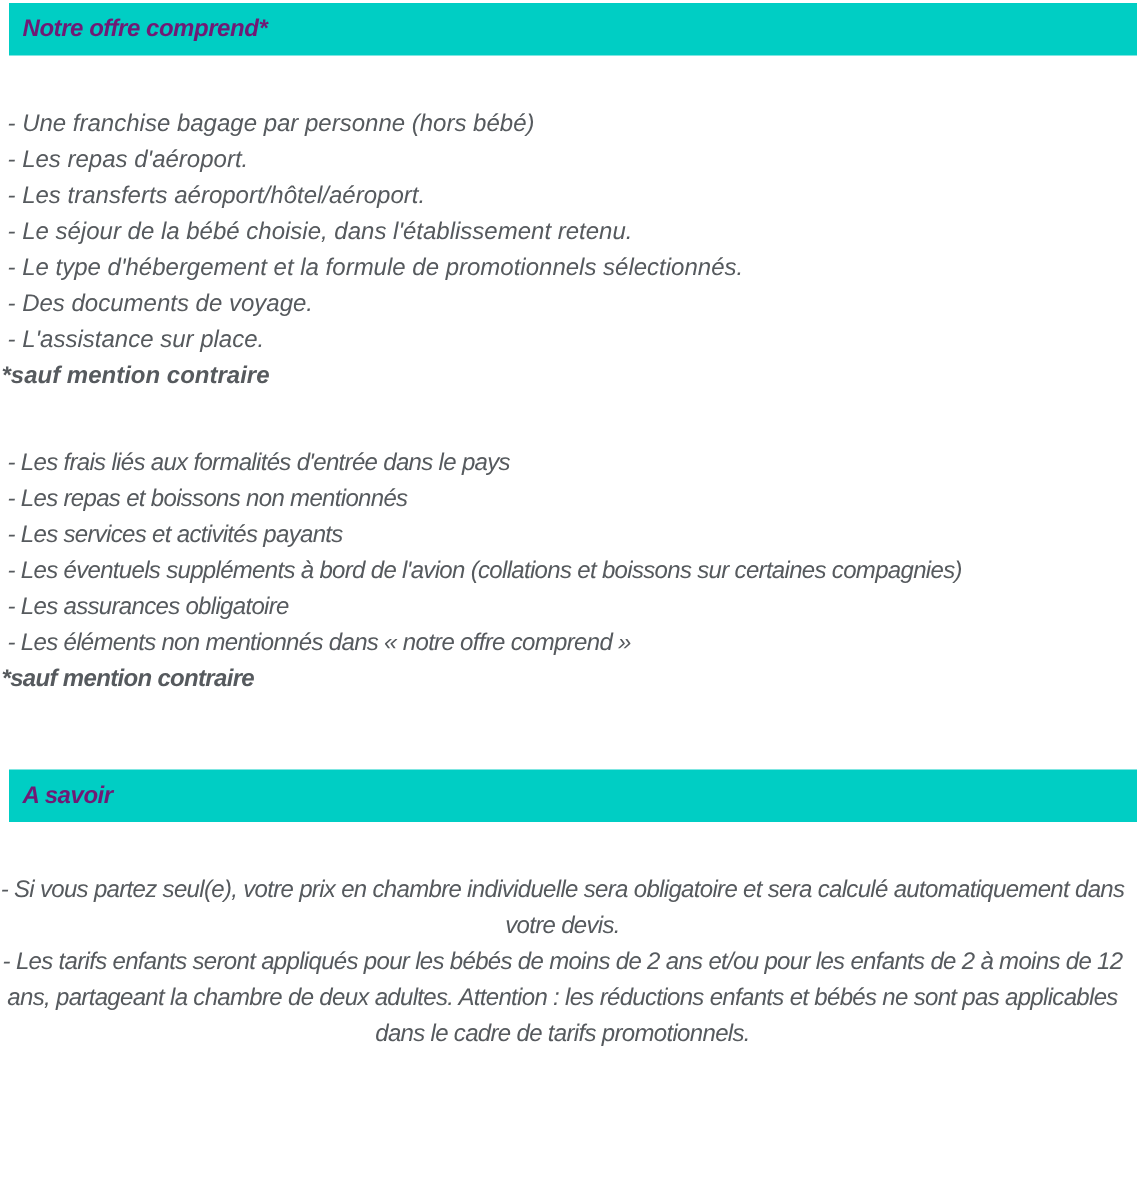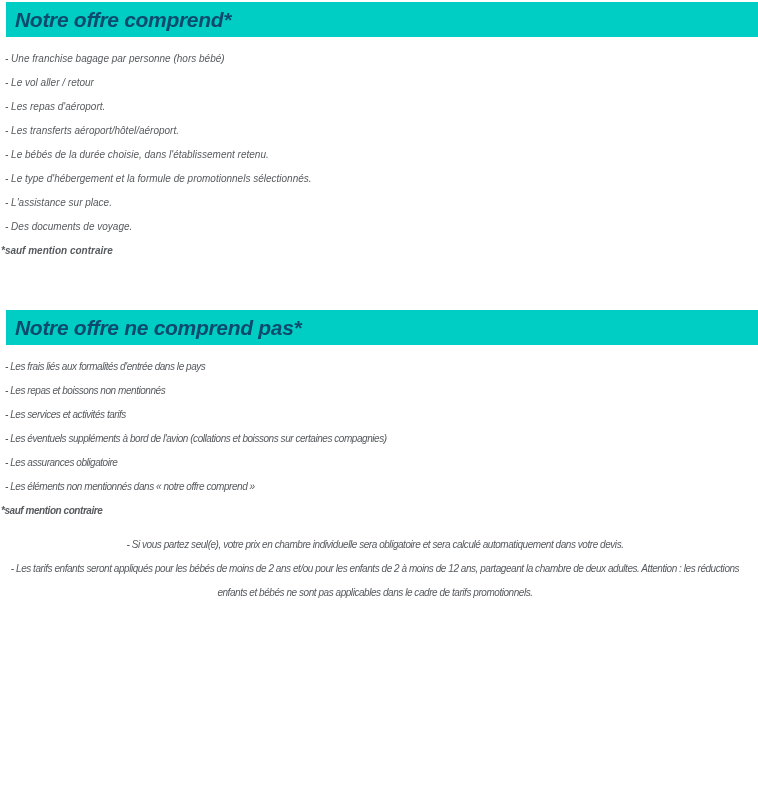--- a/index.html
+++ b/index.html
@@ -19,31 +19,31 @@
   .page {
     padding-top: 2px;
   }
   .section-bar {
     background: #00cec4;
     height: 35px;
     margin: 0 0 0 6px;
     padding: 0 0 0 9px;
     display: flex;
     align-items: center;
-    color: #0c4a6e;
-    font-size: 21px;
+    color: #701a75;
+    font-size: 16px;
     line-height: 1;
     font-weight: bold;
     font-style: italic;
     letter-spacing: -0.3px;
   }
   .section-body {
     margin: 0;
-    padding: 10px 8px 0 0;
-    font-size: 10px;
+    padding: 34px 8px 0 0;
+    font-size: 16px;
     line-height: 24px;
   }
   .list-item {
     margin: 0;
     padding: 0 0 0 5px;
   }
   .footnote {
     margin: 0;
     padding: 0 0 0 1px;
     font-weight: bold;
@@ -62,44 +62,43 @@
 </style>
 </head>
 <body>
 
 <div class="page">
 
   <section class="sec-1">
     <h2 class="section-bar">Notre offre comprend*</h2>
     <div class="section-body">
       <p class="list-item">- Une franchise bagage par personne (hors bébé)</p>
-      <p class="list-item">- Le vol aller / retour</p>
       <p class="list-item">- Les repas d'aéroport.</p>
       <p class="list-item">- Les transferts aéroport/hôtel/aéroport.</p>
-      <p class="list-item">- Le bébés de la durée choisie, dans l'établissement retenu.</p>
+      <p class="list-item">- Le séjour de la bébé choisie, dans l'établissement retenu.</p>
       <p class="list-item">- Le type d'hébergement et la formule de promotionnels sélectionnés.</p>
+      <p class="list-item">- Des documents de voyage.</p>
       <p class="list-item">- L'assistance sur place.</p>
-      <p class="list-item">- Des documents de voyage.</p>
       <p class="footnote">*sauf mention contraire</p>
     </div>
   </section>
 
   <section class="sec-2">
-    <h2 class="section-bar">Notre offre ne comprend pas*</h2>
     <div class="section-body">
       <p class="list-item">- Les frais liés aux formalités d'entrée dans le pays</p>
       <p class="list-item">- Les repas et boissons non mentionnés</p>
-      <p class="list-item">- Les services et activités tarifs</p>
+      <p class="list-item">- Les services et activités payants</p>
       <p class="list-item">- Les éventuels suppléments à bord de l'avion (collations et boissons sur certaines compagnies)</p>
       <p class="list-item">- Les assurances obligatoire</p>
       <p class="list-item">- Les éléments non mentionnés dans « notre offre comprend »</p>
       <p class="footnote">*sauf mention contraire</p>
     </div>
   </section>
 
   <section class="sec-3">
+    <h2 class="section-bar">A savoir</h2>
     <div class="section-body">
       <p class="paragraph">- Si vous partez seul(e), votre prix en chambre individuelle sera obligatoire et sera calculé automatiquement dans votre devis.</p>
       <p class="paragraph">- Les tarifs enfants seront appliqués pour les bébés de moins de 2 ans et/ou pour les enfants de 2 à moins de 12 ans, partageant la chambre de deux adultes. Attention : les réductions enfants et bébés ne sont pas applicables dans le cadre de tarifs promotionnels.</p>
     </div>
   </section>
 
 </div>
 
 </body></html>

